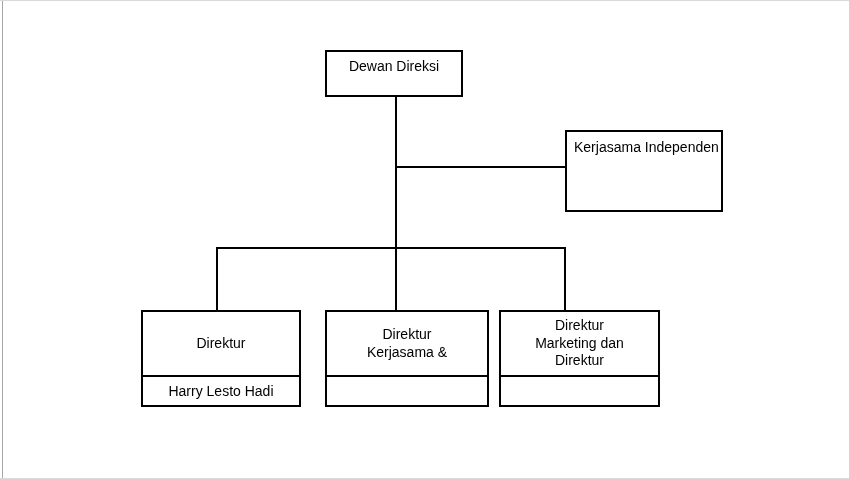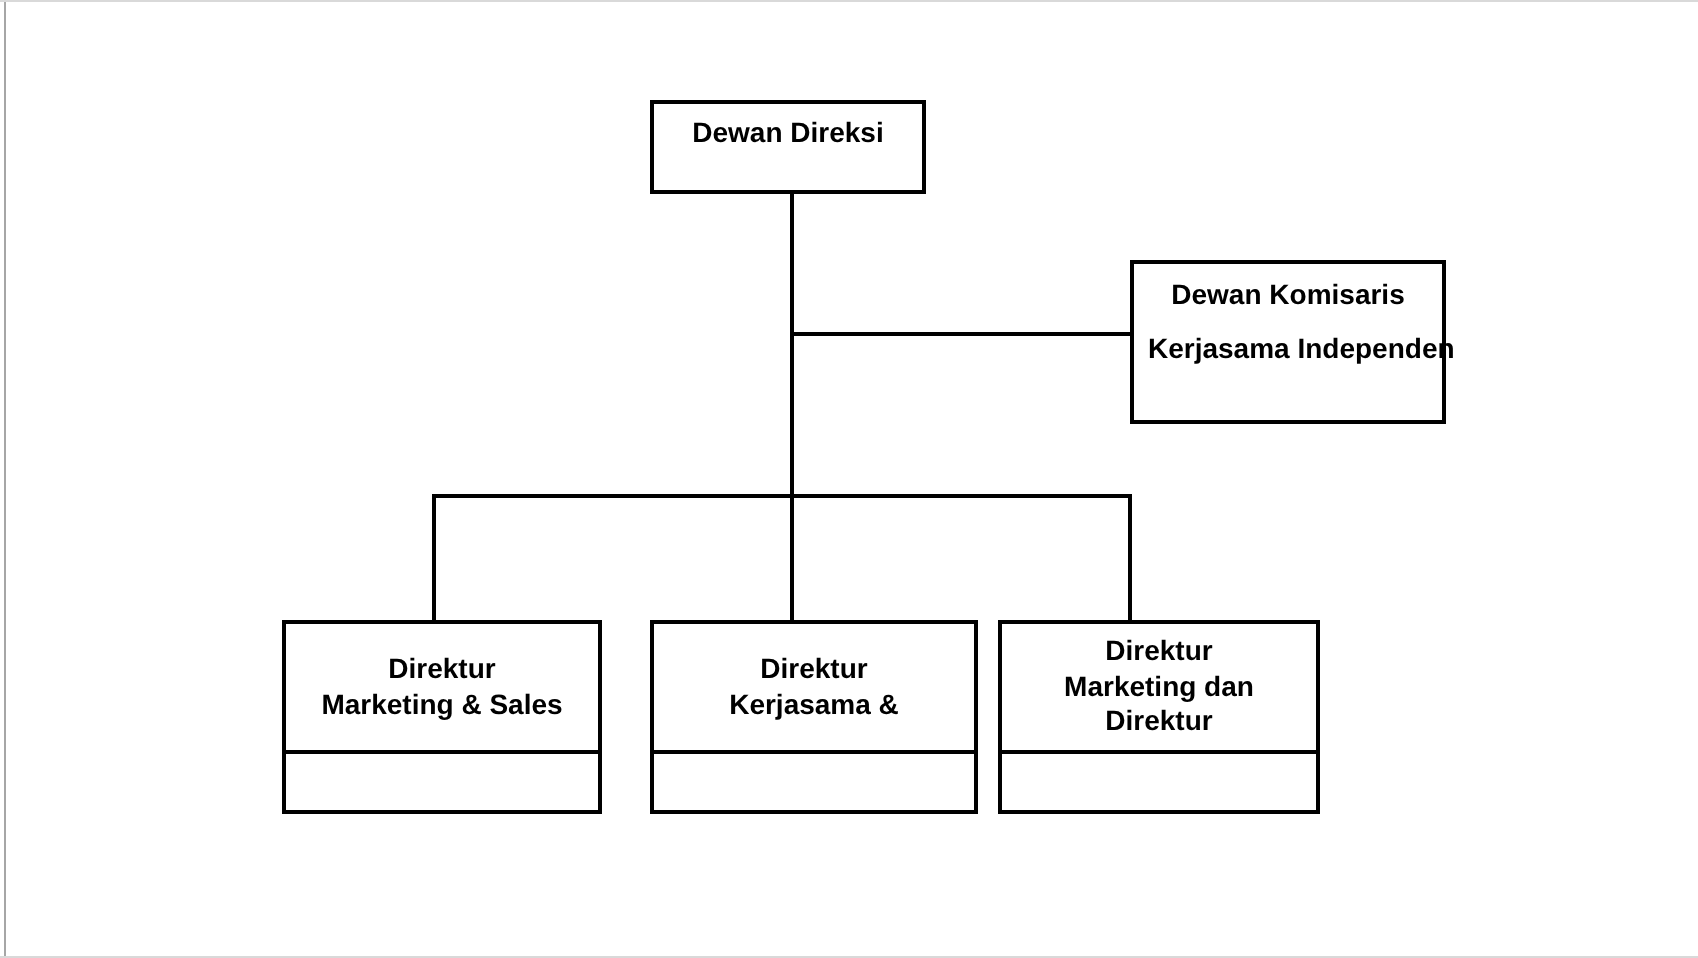--- a/index.html
+++ b/index.html
@@ -27,21 +27,21 @@
     position: absolute; left: 0; top: 478px; width: 849px; height: 1px;
     background: #d9d9d9;
   }
 
   
   .box {
     position: absolute;
     background: #ffffff;
     border: 2px solid #000000;
     color: #000000;
-    font-weight: bold;
+    font-weight: normal;
     font-size: 14px;
   }
 
   
   .root-box {
     left: 325px; top: 50px; width: 138px; height: 47px;
     display: flex; justify-content: center; align-items: flex-start;
     padding-top: 6px;
   }
 
@@ -103,29 +103,28 @@
   <div class="connector conn-komisaris-h"></div>
   <div class="connector conn-dist-h"></div>
   <div class="connector conn-left-v"></div>
   <div class="connector conn-right-v"></div>
 
   <div class="box root-box">
     <span>Dewan Direksi</span>
   </div>
 
   <div class="box komisaris-box">
-    <div class="kline center">Dewan Komisaris</div>
     <div class="kline">Kerjasama Independen</div>
   </div>
 
   <div class="box dir-box dir-box-1">
     <div class="dir-title">
       <div>Direktur</div>
-      <div>Marketing &amp; Sales</div>
     </div>
+    <div class="dir-name">Harry Lesto Hadi</div>
   </div>
 
   <div class="box dir-box dir-box-2">
     <div class="dir-title">
       <div>Direktur</div>
       <div>Kerjasama &amp;</div>
     </div>
   </div>
 
   <div class="box dir-box dir-box-3">

